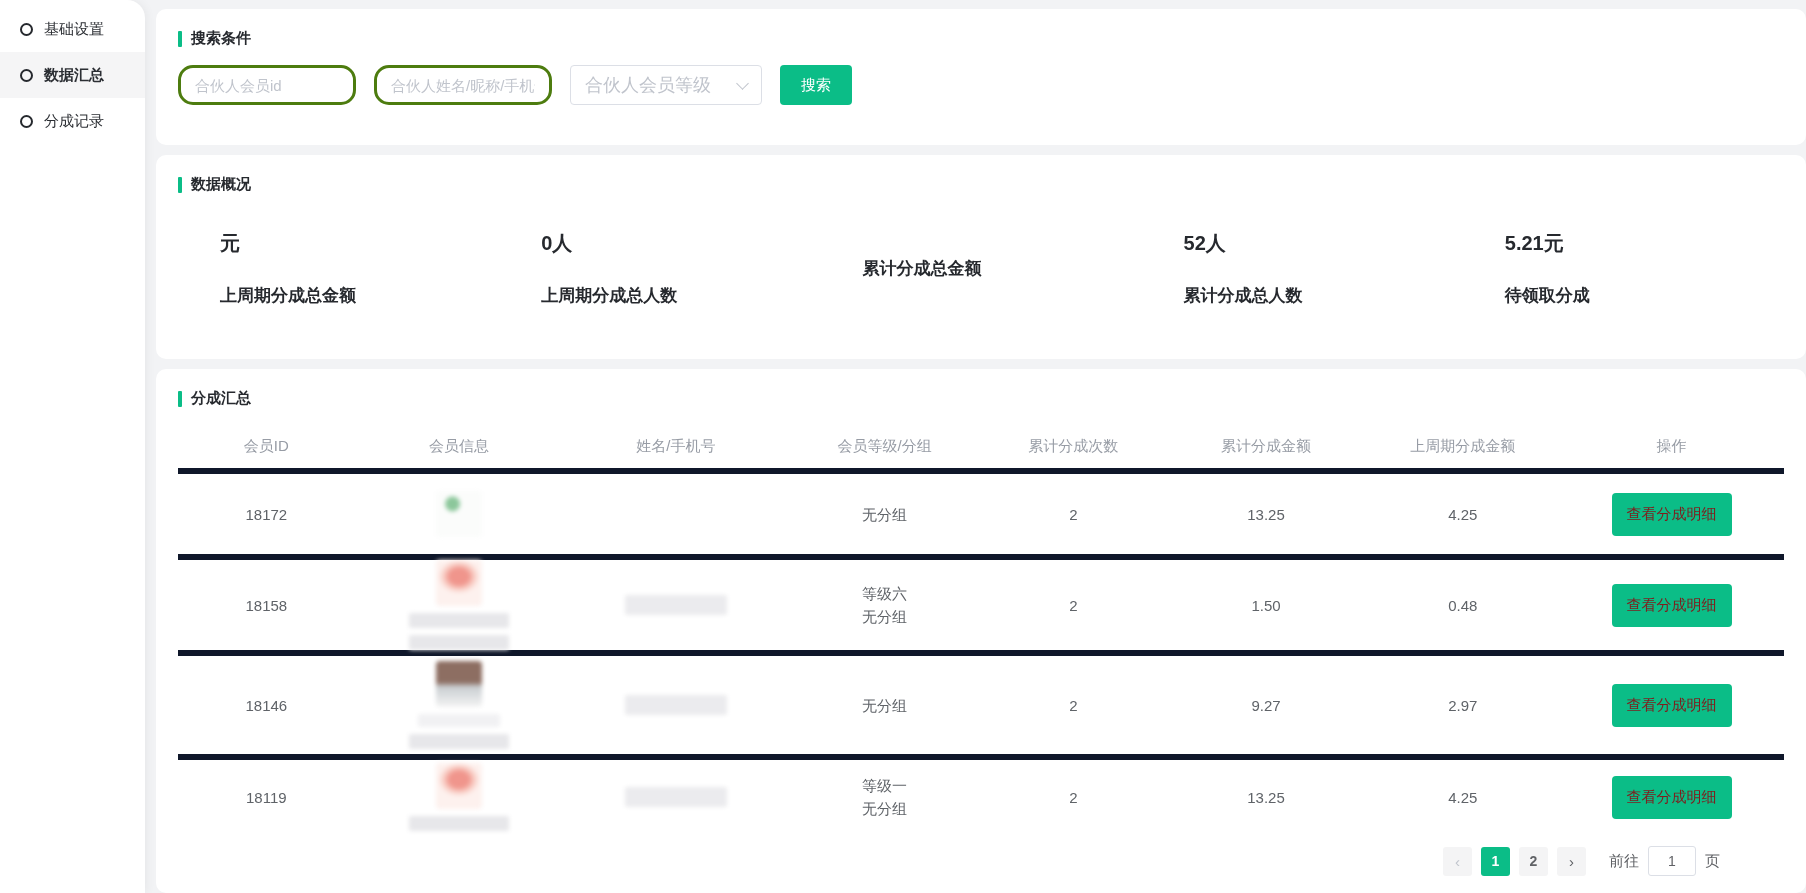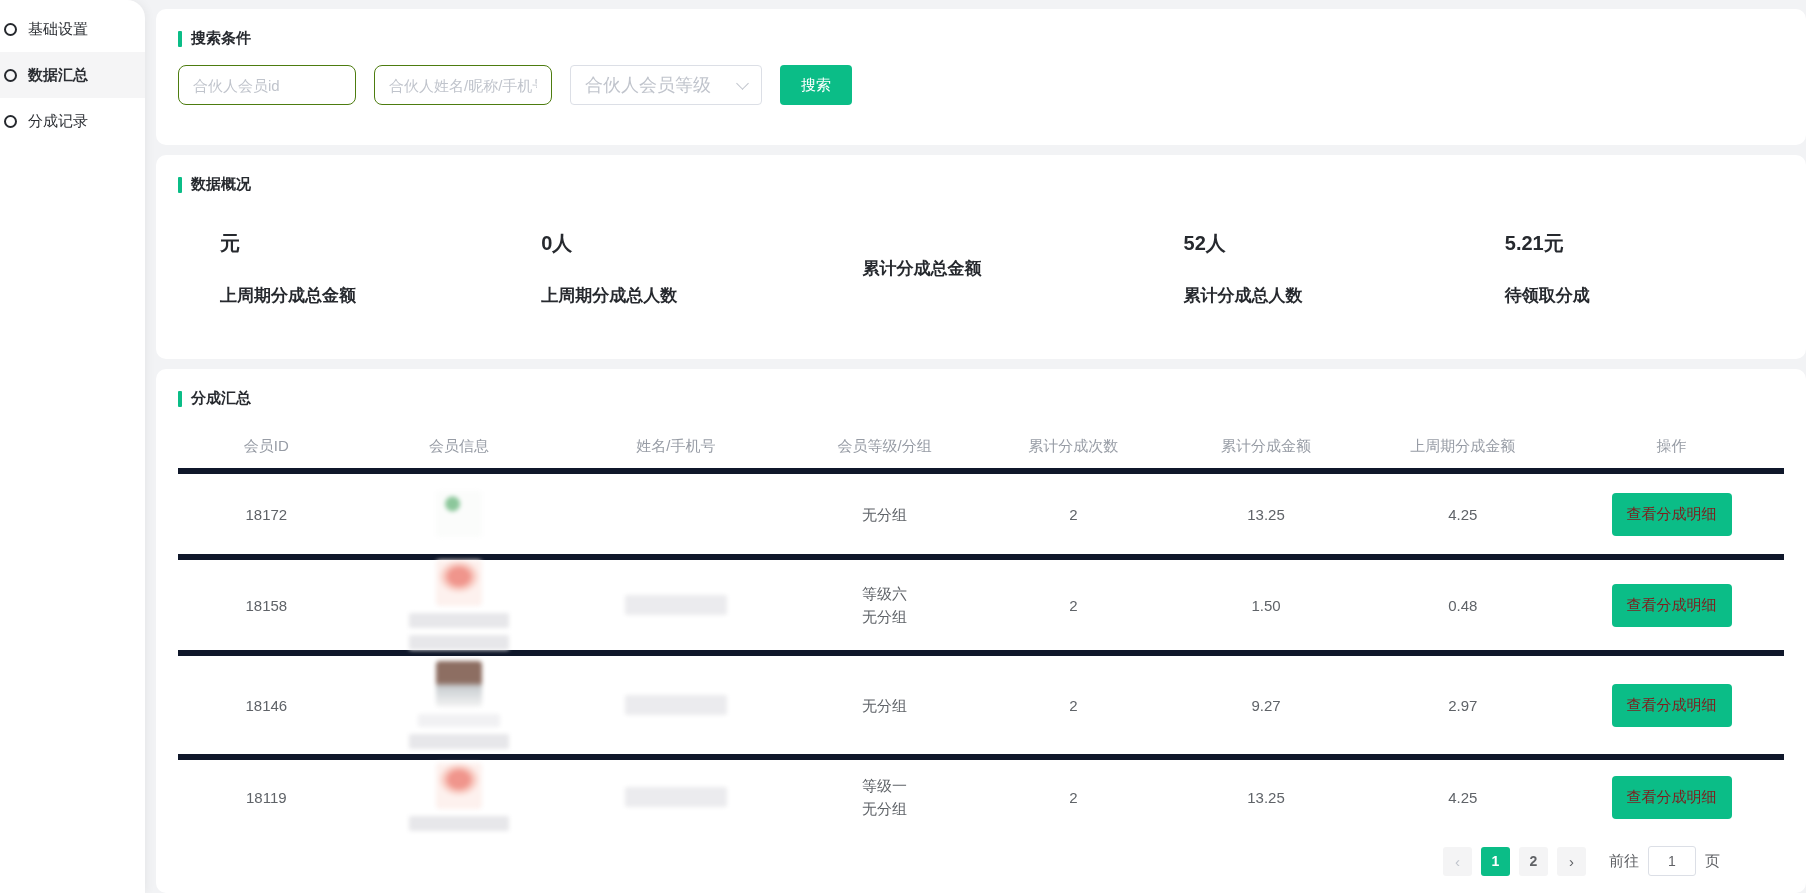--- a/index.html
+++ b/index.html
@@ -1,35 +1,35 @@
 <!DOCTYPE html>
 <html style="--accent: #0bbd87;"><head>
 <meta charset="utf-8">
 <style>
   * { margin:0; padding:0; box-sizing:border-box; }
   html,body { width:1806px; height:893px; font-family:"Liberation Sans","DejaVu Sans",sans-serif; background:#f2f3f5; overflow:hidden; position:relative; }
 
   
   .sidebar { position:absolute; left:0; top:0; width:145px; height:893px; background:#fff;
              border-radius:0 18px 0 0; box-shadow:2px 0 10px rgba(0,0,0,.05); z-index:2; padding-top:6px; }
-  .side-item { display:flex; align-items:center; gap:11px; height:46px; padding-left:4px;
+  .side-item { display:flex; align-items:center; gap:11px; height:46px; padding-left:20px;
                font-size:15px; color:#2b2e33; cursor:pointer; }
   .side-item .dot { width:13px; height:13px; border:2px solid #26292e; border-radius:50%; flex:none; }
   .side-item.active { background:#f5f5f6; font-weight:bold; }
 
   
   .main { position:absolute; left:156px; top:0; width:1650px; height:893px; }
   .card { background:#fff; border-radius:10px; }
   .sec-title { display:flex; align-items:center; gap:9px; font-size:15px; font-weight:bold; color:#26292e; }
   .sec-title .bar { width:4px; height:16px; border-radius:1px; background:var(--accent); }
 
   
   .card.search { margin-top:9px; height:136px; padding:20px 22px; }
   .search-row { margin-top:17px; display:flex; align-items:center; gap:18px; }
-  .inp { height:40px; border:1px solid #4d7c0f; border-radius:8px; padding:0 14px; font-size:15px;
+  .inp { height:40px; border:3px solid #4d7c0f; border-radius:15px; padding:0 14px; font-size:15px;
          color:#606266; background:#fff; font-family:inherit; outline:none; }
   .inp::placeholder { color:#c0c4cc; }
   .inp.id, .inp.name { width:178px; }
   .select { width:192px; height:40px; border:1px solid #dcdfe6; border-radius:4px; display:flex;
             align-items:center; justify-content:space-between; padding:12px 14px; color:#c0c4cc;
             font-size:18px; cursor:pointer; background:#fff; }
   .chev { width:9px; height:9px; border-right:1.5px solid #c0c4cc; border-bottom:1.5px solid #c0c4cc;
           transform:rotate(45deg); margin-top:-4px; }
   .btn-search { height:40px; width:72px; background:var(--accent); color:#fff; border:none;
                 border-radius:4px; font-size:15px; cursor:pointer; font-family:inherit; }

